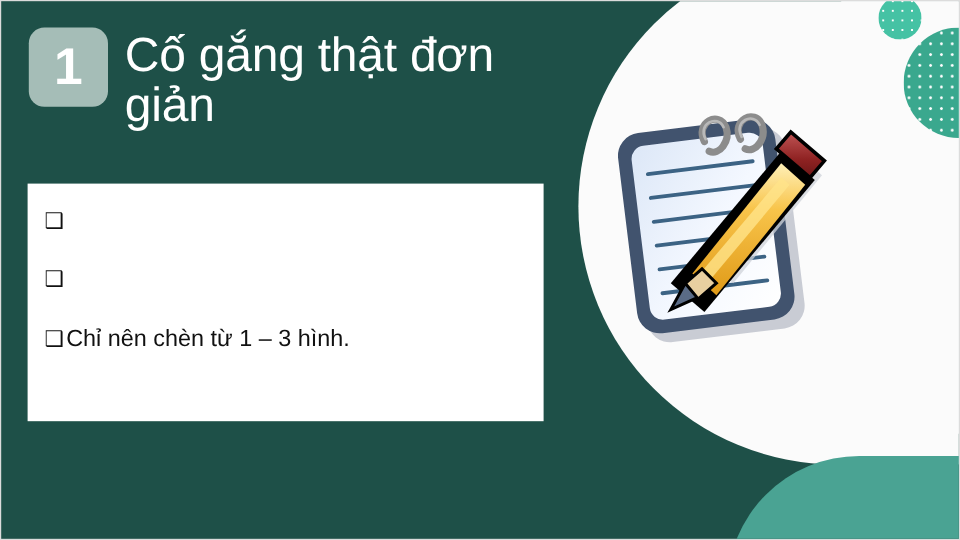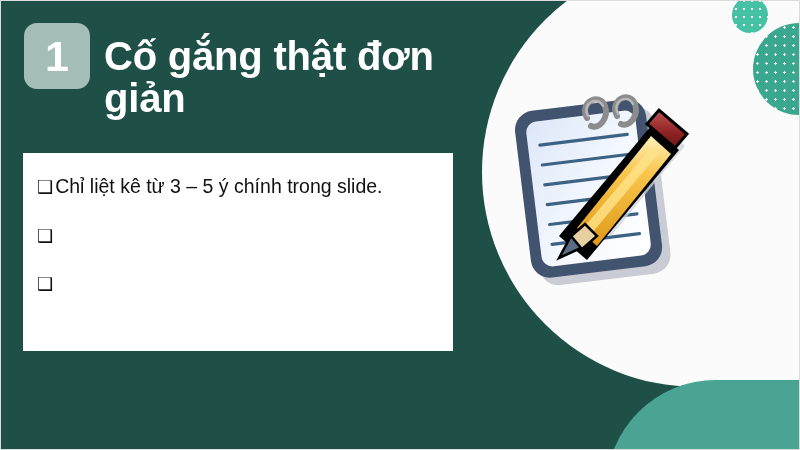--- a/index.html
+++ b/index.html
@@ -79,25 +79,25 @@
     color:#ffffff;
     font-size:43px;
     font-weight:bold;
     line-height:1;
     font-family:"Liberation Sans", sans-serif;
   }
   #slide-title{
     margin-left:14px;
     color:#ffffff;
     font-size:40px;
-    font-weight:bold;
+    font-weight:normal;
     line-height:1.06;
     width:385px;
     letter-spacing:-0.2px;
-    margin-top:12px;
+    margin-top:2px;
   }
 
   
   #bullet-panel{
     position:absolute;
     left:22px;top:152px;
     width:430px;height:198px;
     background:#ffffff;
     z-index:6;
     box-sizing:border-box;
@@ -148,29 +148,29 @@
     <div id="number-badge">
       <span>1</span>
     </div>
     <div id="slide-title">Cố gắng thật đơn giản</div>
   </div>
 
   <div id="bullet-panel">
 
     <div class="bullet-row">
       <span class="bullet-mark">❑</span>
-      <span>Chỉ liệt kê từ 3 – 5 ý chính trong slide.</span>
     </div>
 
     <div class="bullet-row">
       <span class="bullet-mark">❑</span>
     </div>
 
     <div class="bullet-row">
       <span class="bullet-mark">❑</span>
+      <span>Chỉ nên chèn từ 1 – 3 hình.</span>
     </div>
 
   </div>
 
   <div id="illustration">
     <svg viewBox="0 0 230 250" xmlns="http://www.w3.org/2000/svg">
       <defs>
         <linearGradient id="paperGrad" x1="0" y1="0" x2="1" y2="1">
           <stop offset="0%" stop-color="#dce7f7"></stop>
           <stop offset="55%" stop-color="#f4f8ff"></stop>

